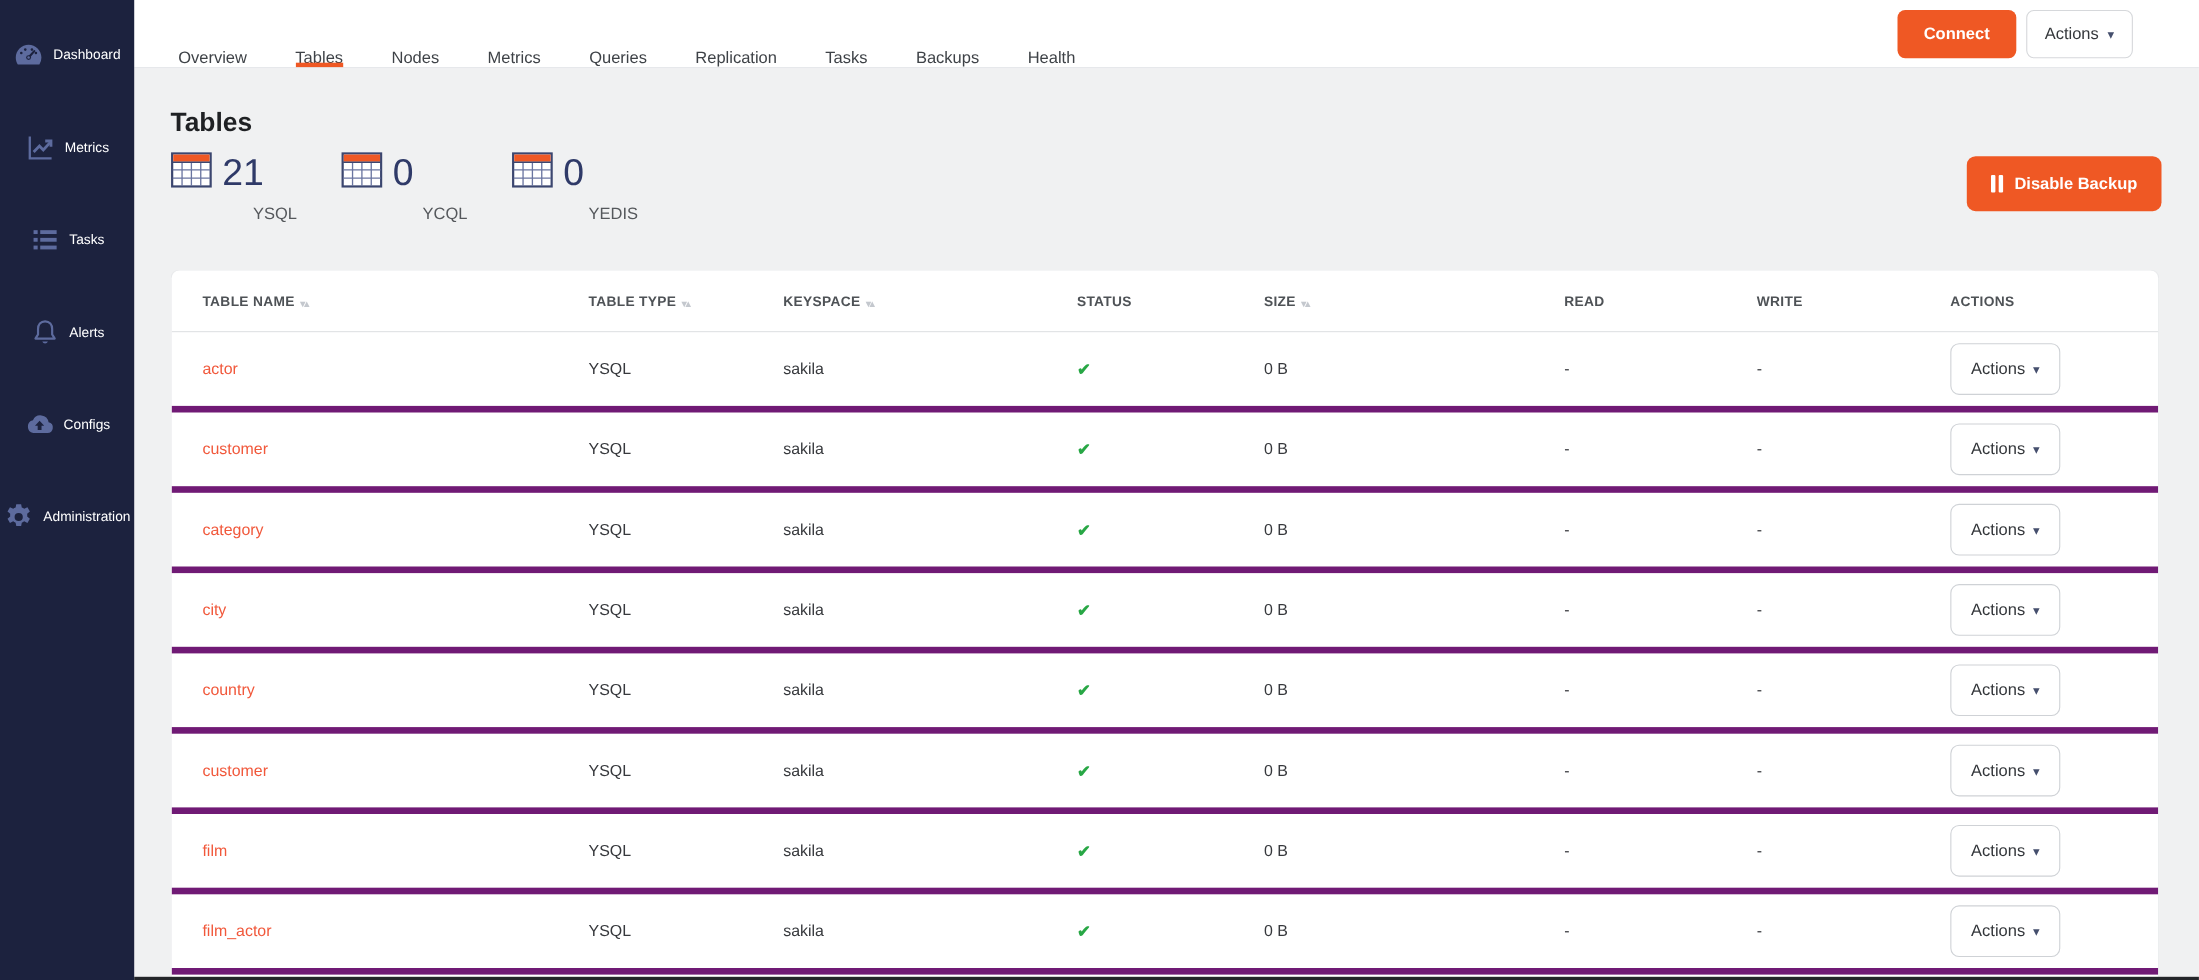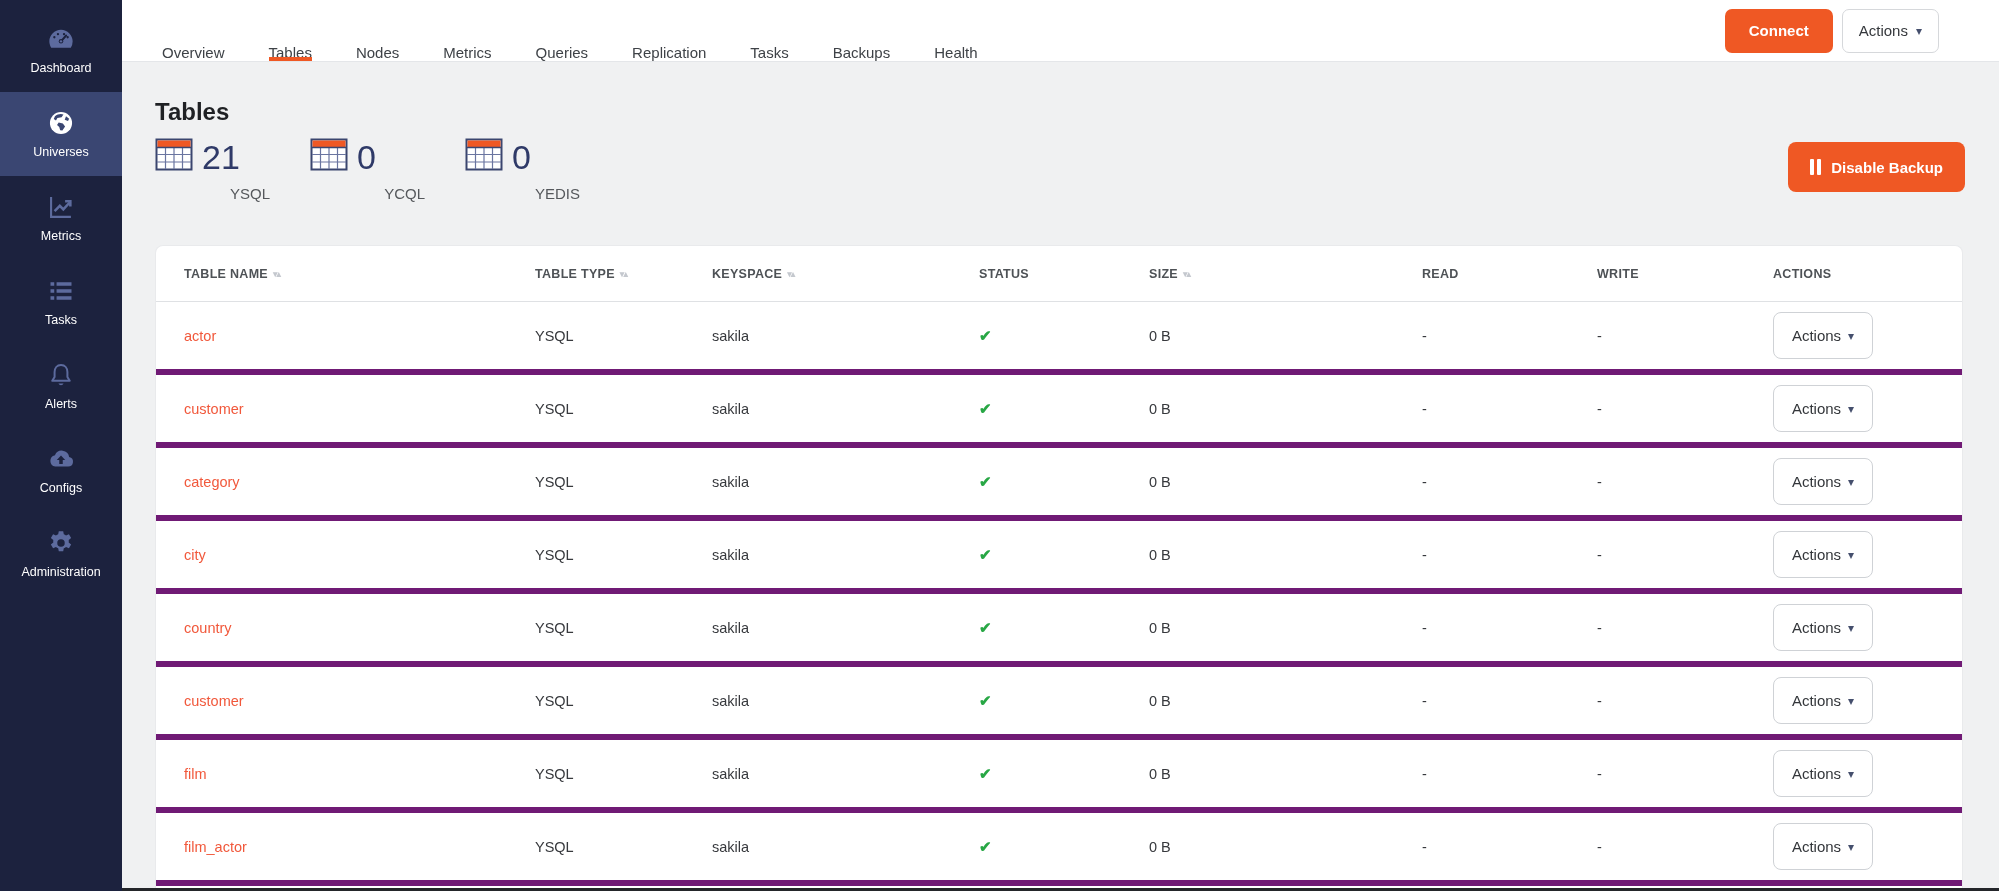--- a/index.html
+++ b/index.html
@@ -11,21 +11,21 @@
     overflow: hidden;
     color: #37393d;
   }
   
   .sidebar {
     position: absolute; left:0; top:0; width:122px; height:891px;
     background:#1c223e; padding-top:8px; z-index:10;
   }
   .side-item {
     --bg:#1c223e;
-    height:84px; display:flex; flex-direction:column; align-items:center;
+    height:84px; display:flex; align-items:center;
     justify-content:center; gap:8px; cursor:pointer; color:#5d6b9e;
   }
   .side-item.active { --bg:#3a4672; background:#3a4672; color:#ffffff; }
   .side-item .s-icon { width:28px; height:28px; display:flex; align-items:center; justify-content:center; }
   .side-item .s-icon svg { width:28px; height:28px; }
   .side-item .s-label { color:#ffffff; font-size:12.5px; }
   
   .topnav {
     position:absolute; left:122px; top:0; right:0; height:62px; background:#ffffff;
     border-bottom:1px solid #e4e6e9; display:flex; align-items:center; padding-left:40px; z-index:5;
@@ -66,21 +66,21 @@
   .pause-icon { display:inline-flex; gap:3px; }
   .pause-icon i { display:block; width:4px; height:16px; background:#fff; border-radius:1px; }
   
   .card {
     position:absolute; left:155px; top:245px; width:1808px; height:646px;
     background:#fff; border:1px solid #e9eaec; border-bottom:none; border-radius:8px 8px 0 0;
     overflow:hidden;
   }
   .tgrid { display:grid; grid-template-columns:351px 177px 267px 170px 273px 175px 176px 1fr; padding-left:28px; align-items:center; }
   .thead { height:56px; border-bottom:1px solid #dfe1e4; }
-  .th { font-size:12.5px; font-weight:700; color:#4e5256; letter-spacing:.3px; display:flex; align-items:center; }
+  .th { font-size:12.5px; font-weight:700; color:#4e5256; letter-spacing:.3px; display:flex; align-items:flex-end; }
   .th.sortable { cursor:pointer; }
   .sort-carets { margin-left:5px; font-size:9px; color:#c4c8ce; letter-spacing:-1px; }
   .sort-carets::before { content:"\25BE\25B4"; }
   .trow { height:73px; border-bottom:6px solid #701a75; }
   .cell { font-size:14.5px; color:#37393d; }
   .cell-name { font-size:14.5px; color:#f1583b; font-weight:500; cursor:pointer; text-decoration:none; }
   .status-ok { color:#28a745; font-size:15px; font-weight:700; }
   .status-ok::before { content:"\2714"; }
   .btn-actions-row {
     width:100px; height:47px; background:#fff; border:1px solid #cfd2d6; border-radius:8px;
@@ -102,31 +102,20 @@
           <circle cx="12" cy="14" r="1" fill="currentColor"></circle>
           <g fill="var(--bg)">
             <circle cx="6.3" cy="10.5" r="1"></circle>
             <circle cx="9.4" cy="7.8" r="1"></circle>
             <circle cx="14.6" cy="7.8" r="1"></circle>
             <circle cx="17.7" cy="10.5" r="1"></circle>
           </g>
         </svg>
       </span>
     <span class="s-label">Dashboard</span>
-  </div>
-    <div class="side-item active">
-    <span class="s-icon">
-        <svg viewBox="0 0 24 24">
-          <circle cx="12" cy="12" r="9.5" fill="currentColor"></circle>
-          <path fill="var(--bg)" d="M6.8 6.2c2.1-1.9 5.2-2.4 7.3-1.5l-1.6 2.3-3.6.7-1.2 2.2-1.9-1.3z"></path>
-          <path fill="var(--bg)" d="M10 11.6l3.6.8 1.9 2.6-2.3 3.5-1.9-.3-.8-2.7-1.9-1.7z"></path>
-          <path fill="var(--bg)" d="M16.3 6.3l2.7 2.1-1 1.9-2.8-1.1z"></path>
-        </svg>
-      </span>
-    <span class="s-label">Universes</span>
   </div>
     <div class="side-item">
     <span class="s-icon">
         <svg viewBox="0 0 24 24" fill="none" stroke="currentColor">
           <path d="M3.5 3.5v17h17" stroke-width="1.8"></path>
           <path d="M6.5 15.5l4.5-4.5 3 3 6-6.5" stroke-width="2.2"></path>
           <path d="M15.5 7H20v4.5" stroke-width="2.2"></path>
         </svg>
       </span>
     <span class="s-label">Metrics</span>

